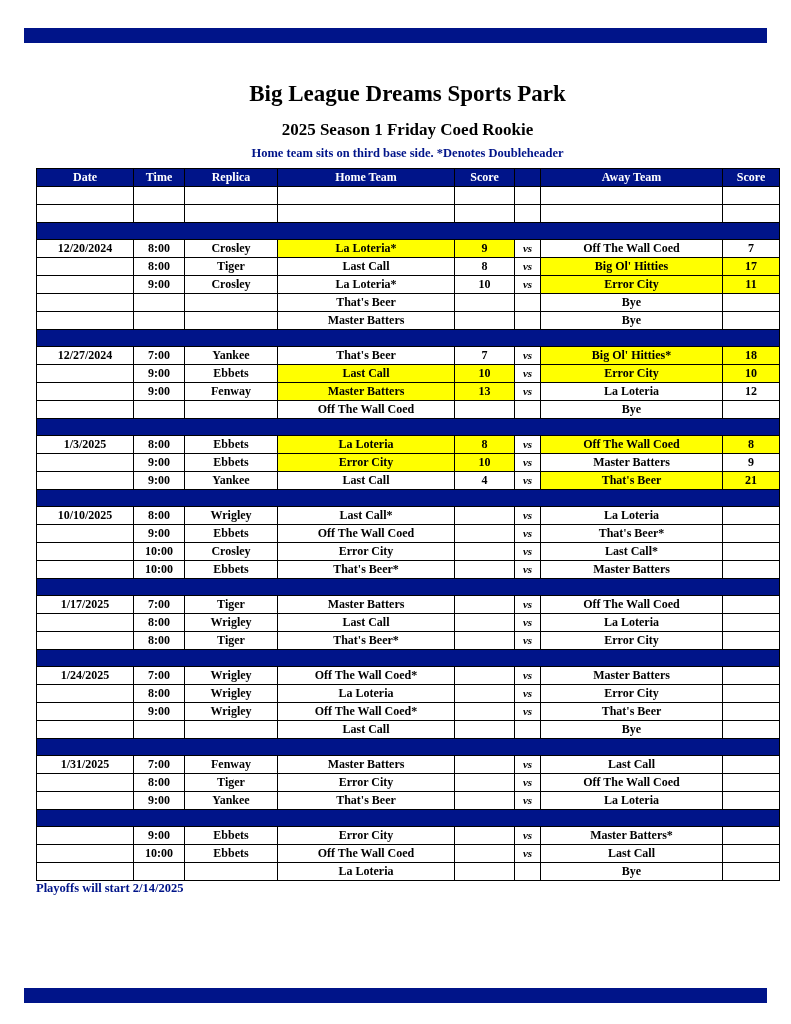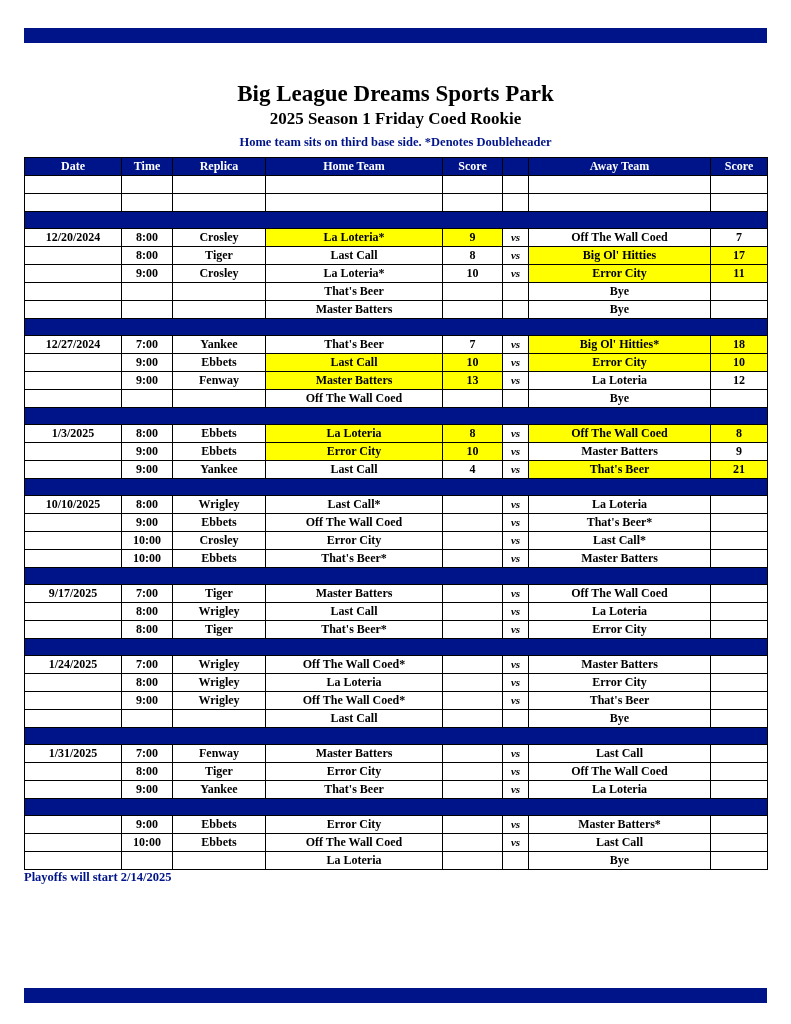--- a/index.html
+++ b/index.html
@@ -4,23 +4,23 @@
 <style>
   :root { --navy:#001489; --win:#ffff00; }
   html, body { margin:0; padding:0; }
   body {
     width:791px; height:1024px; background:#ffffff; position:relative;
     font-family:"Liberation Serif", serif; color:#000; overflow:hidden;
   }
   .bar { position:absolute; left:24px; width:743px; height:15px; background:var(--navy); }
   #topBar { top:28px; }
   #bottomBar { top:988px; }
-  .sheet { position:absolute; left:24px; top:43px; width:743px; }
+  .sheet { position:absolute; left:36px; top:43px; width:743px; }
   .title { margin-top:38px; text-align:center; font-size:23px; font-weight:bold; }
-  .subtitle { margin-top:2px; text-align:center; font-size:17px; font-weight:bold; }
+  .subtitle { margin-top:13px; text-align:center; font-size:17px; font-weight:bold; }
   .note { margin-top:6px; text-align:center; font-size:12.5px; font-weight:bold; color:var(--navy); }
   table.sched {
     margin-top:7px; border-collapse:collapse; table-layout:fixed; width:743px;
     font-size:12px; font-weight:bold;
   }
   .sched td, .sched th {
     border:1px solid #000; height:17px; text-align:center; vertical-align:middle;
     padding:0 1px; overflow:hidden; white-space:nowrap; line-height:1.1;
   }
   .sched thead th { background:var(--navy); color:#fff; font-size:12px; }
@@ -252,21 +252,21 @@
           <td class="c-team">That's Beer*</td>
           <td class="c-score"></td>
           <td class="c-vs">vs</td>
           <td class="c-team">Master Batters</td>
           <td class="c-score"></td>
         </tr>
         <tr class="sep">
           <td colspan="8"></td>
         </tr>
         <tr>
-          <td class="c-date">9/17/2025</td>
+          <td class="c-date">1/17/2025</td>
           <td class="c-time">7:00</td>
           <td class="c-replica">Tiger</td>
           <td class="c-team">Master Batters</td>
           <td class="c-score"></td>
           <td class="c-vs">vs</td>
           <td class="c-team">Off The Wall Coed</td>
           <td class="c-score"></td>
         </tr>
         <tr>
           <td class="c-date"></td>

